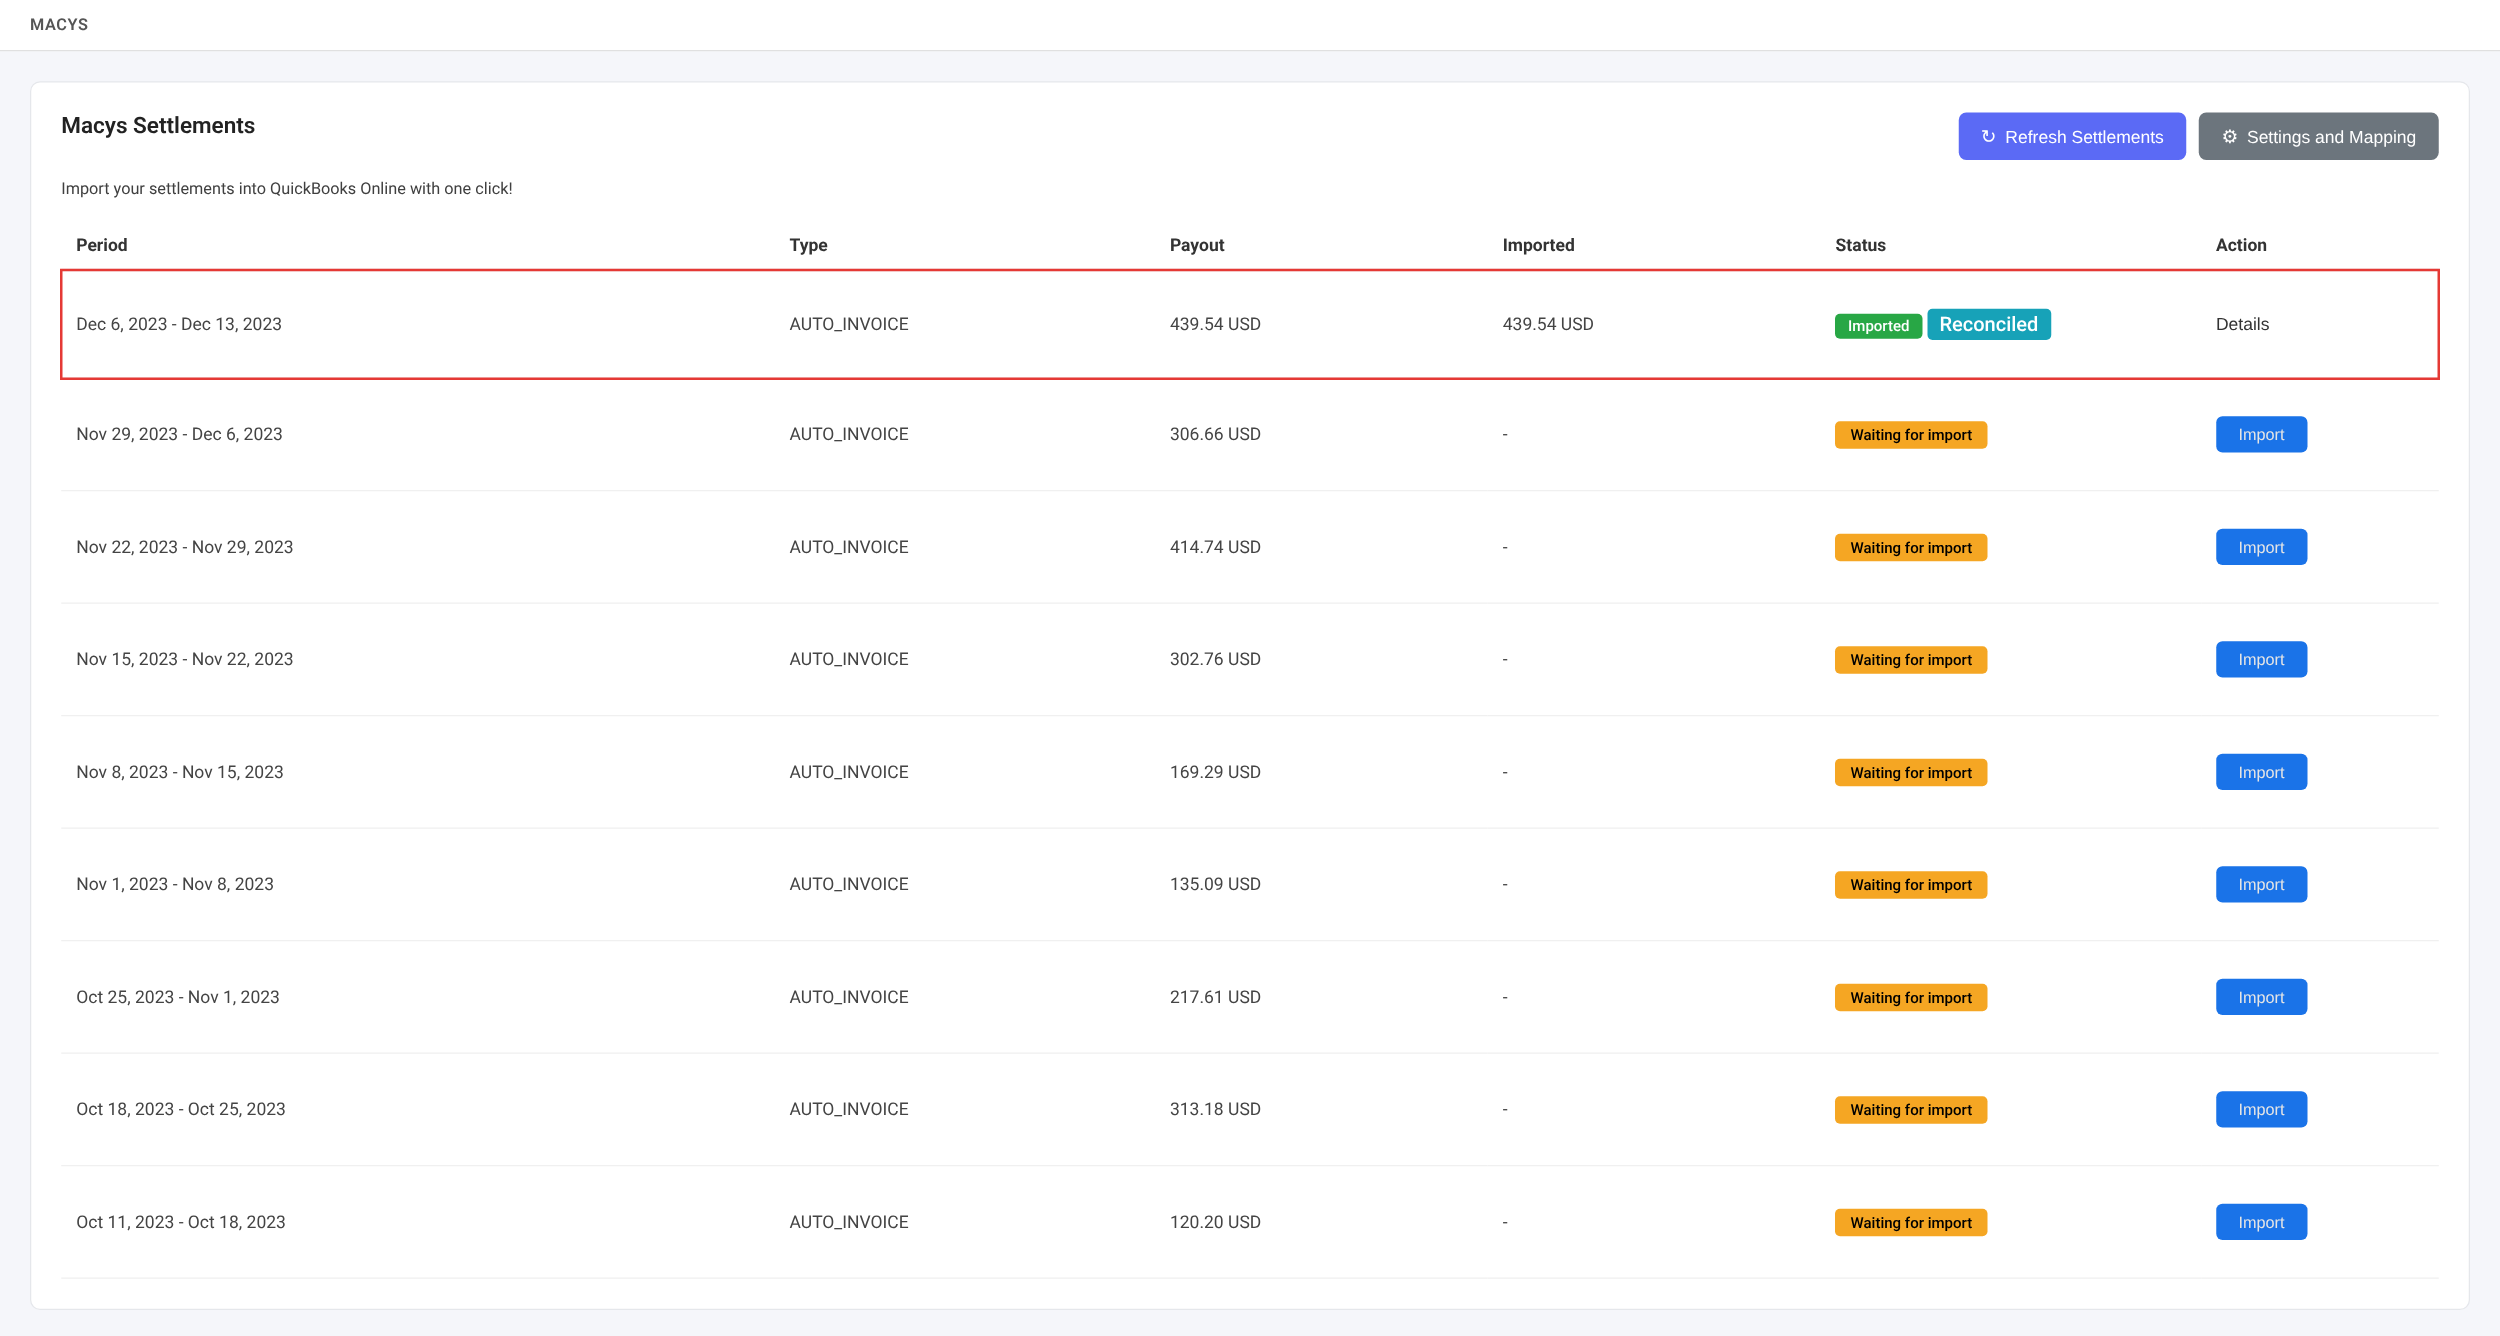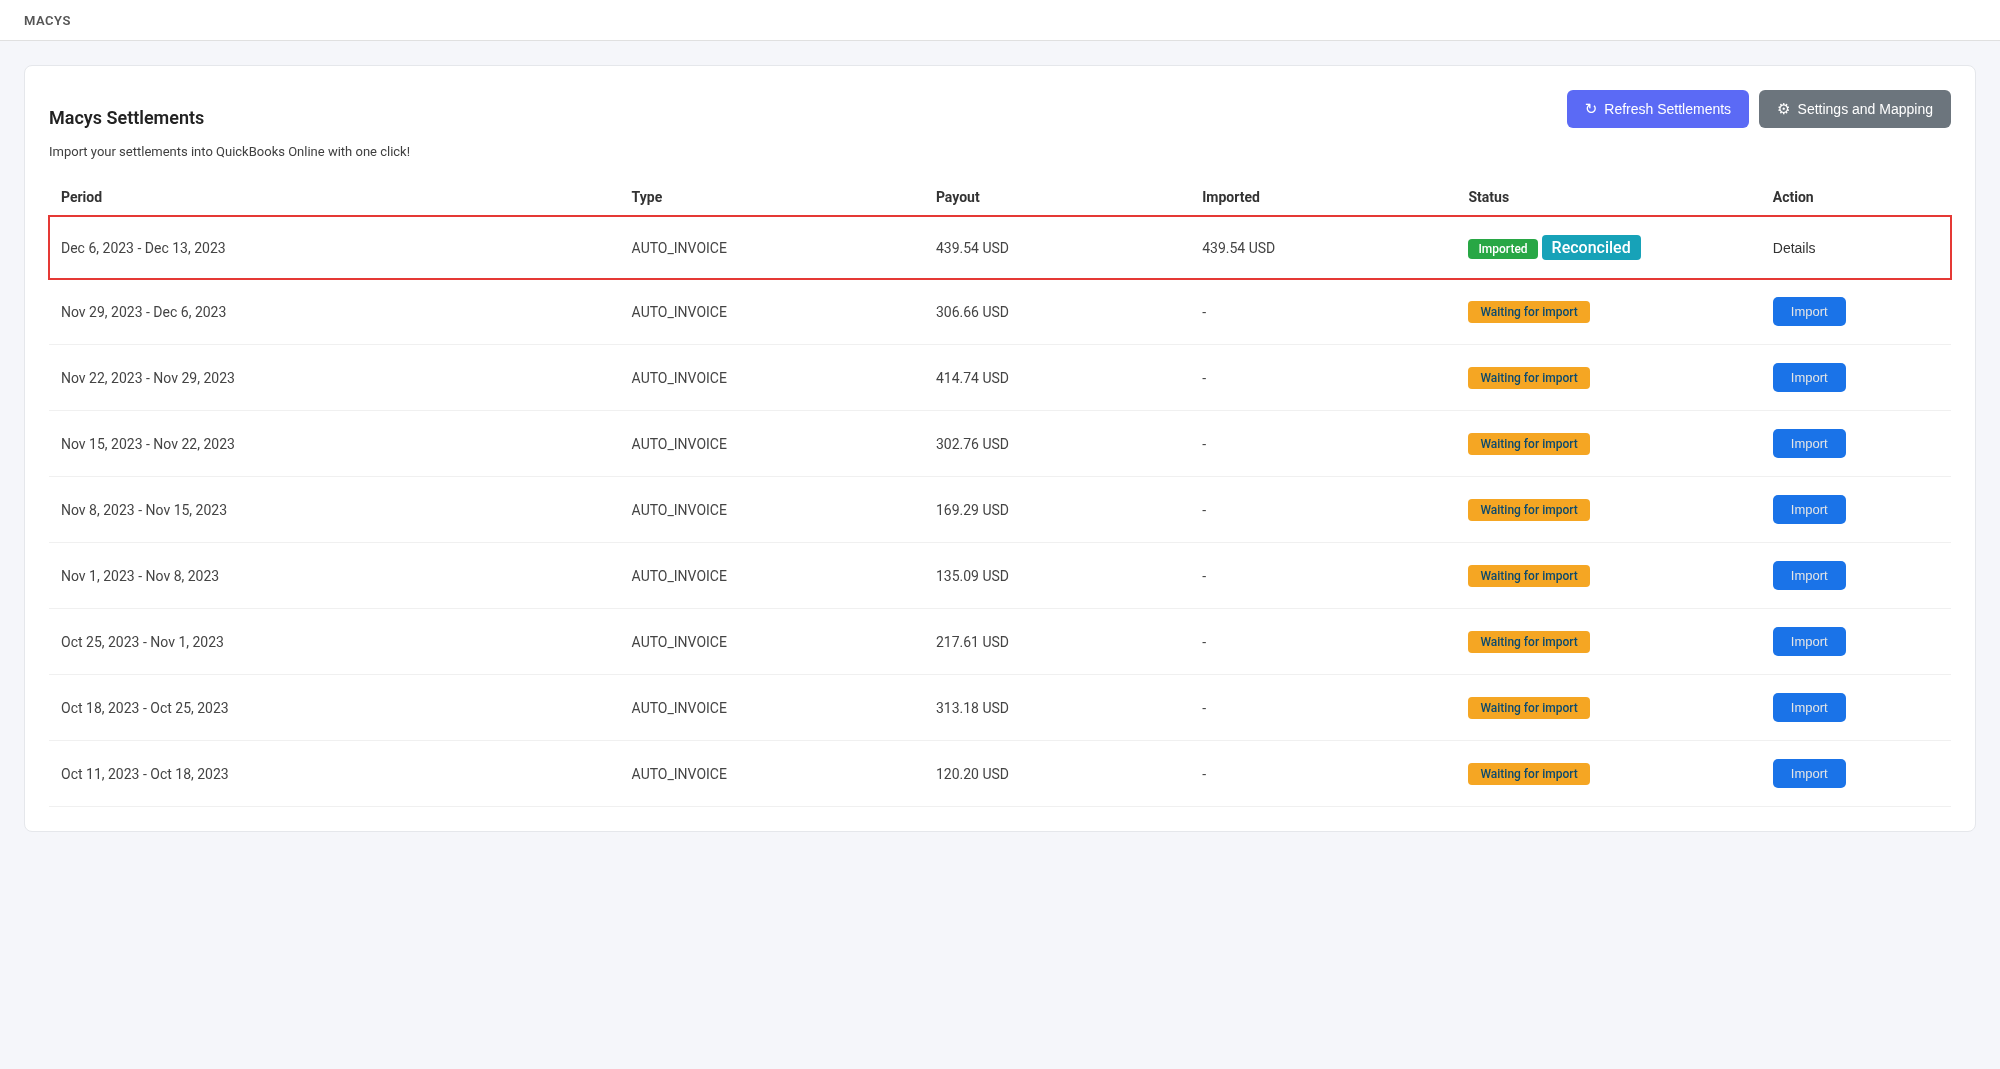--- a/index.html
+++ b/index.html
@@ -29,21 +29,21 @@
       padding: 24px;
     }
     .card {
       background: #fff;
       border-radius: 8px;
       border: 1px solid #e5e7eb;
       padding: 24px;
     }
     .card-header {
       display: flex;
-      align-items: flex-end;
+      align-items: flex-start;
       justify-content: space-between;
       margin-bottom: 16px;
     }
     .card-title {
       font-size: 18px;
       font-weight: 600;
       color: #222;
     }
     .header-buttons {
       display: flex;
@@ -88,21 +88,21 @@
       border-bottom: 2px solid #e5e7eb;
     }
     th {
       text-align: left;
       padding: 10px 12px;
       font-size: 14px;
       font-weight: 700;
       color: #333;
     }
     td {
-      padding: 18px 12px;
+      padding: 30px 12px;
       font-size: 14px;
       color: #444;
       border-bottom: 1px solid #f0f0f0;
     }
     tr.highlighted-row {
       outline: 2px solid #e53935;
       outline-offset: -1px;
     }
     tr.highlighted-row td {
       background: #fff;
@@ -122,21 +122,21 @@
       background: #17a2b8;
       color: #fff;
       border-radius: 4px;
       padding: 3px 10px;
       font-size: 16px;
       font-weight: 500;
     }
     .badge-waiting {
       display: inline-block;
       background: #f5a623;
-      color: #0c4a6e;
+      color: #000000;
       border-radius: 4px;
       padding: 4px 12px;
       font-size: 12px;
       font-weight: 500;
     }
     .btn-import {
       background: #1a73e8;
       color: #e5e5e5;
       border: none;
       border-radius: 5px;

